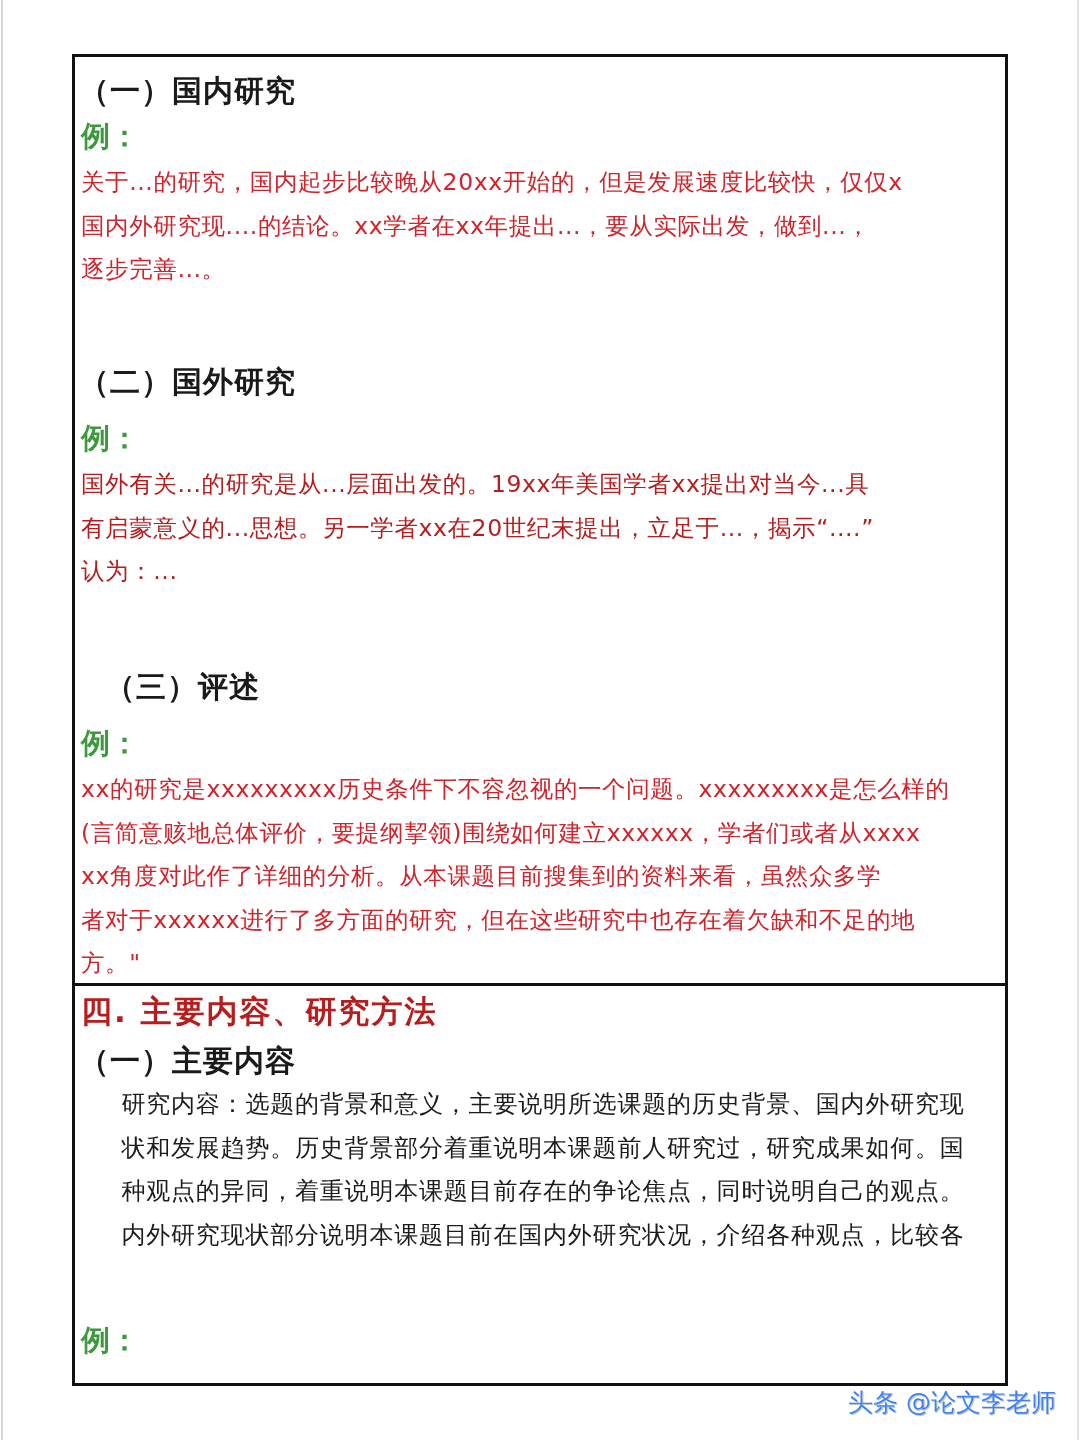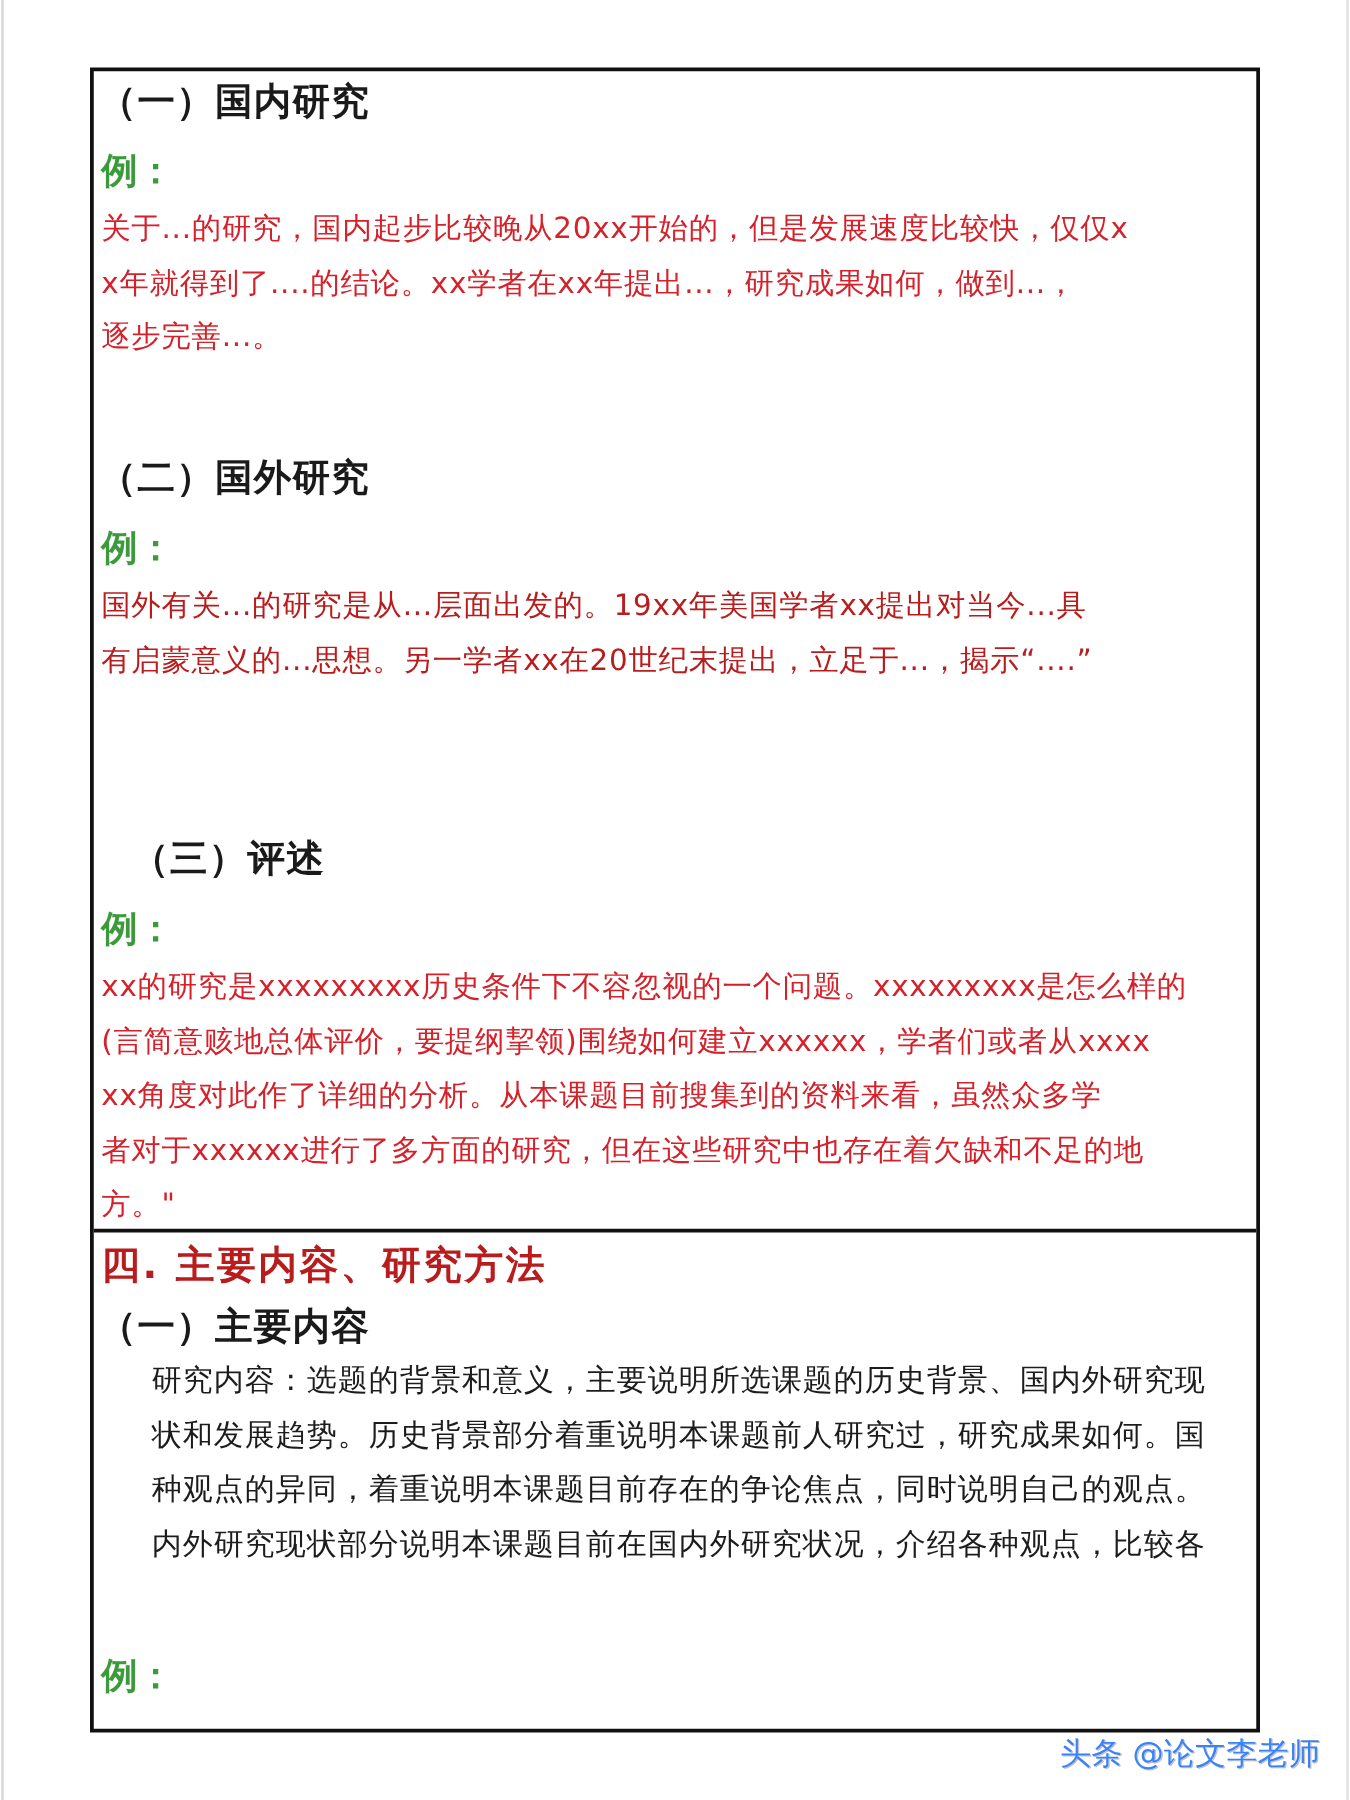--- a/index.html
+++ b/index.html
@@ -108,33 +108,34 @@
 </head>
 <body>
 
 <div class="edge-left"></div>
 <div class="edge-right"></div>
 
 <div class="doc-box">
 
   <div class="cell-top">
 
-    <div class="h-sub" style="top:4px;">（一）国内研究</div>
+    <div class="h-sub" style="top:14px;">（一）国内研究</div>
     <div class="example-label" style="top: 60px; color: rgb(60, 154, 60);">例：</div>
     <div class="red-para" style="top: 104px; color: rgb(212, 33, 42);">
       <span class="line">关于...的研究，国内起步比较晚从20xx开始的，但是发展速度比较快，仅仅x</span>
-      <span class="line">x年就得到了....的结论。xx学者在xx年提出...，研究成果如何，做到...，</span>
+      <span class="line">国内外研究现....的结论。xx学者在xx年提出...，要从实际出发，做到...，</span>
       <span class="line">逐步完善...。</span>
     </div>
 
     <div class="h-sub" style="top:305px;">（二）国外研究</div>
     <div class="example-label" style="top: 362px; color: rgb(60, 154, 60);">例：</div>
     <div class="red-para" style="top: 406px; color: #b91c1c;">
       <span class="line">国外有关...的研究是从...层面出发的。19xx年美国学者xx提出对当今...具</span>
       <span class="line">有启蒙意义的...思想。另一学者xx在20世纪末提出，立足于...，揭示“....”</span>
+      <span class="line">认为：...</span>
     </div>
 
     <div class="h-sub" style="top:610px;margin-left:26px;">（三）评述</div>
     <div class="example-label" style="top: 667px; color: rgb(60, 154, 60);">例：</div>
     <div class="red-para" style="top: 711px; color: rgb(212, 33, 42);">
       <span class="line">xx的研究是xxxxxxxxx历史条件下不容忽视的一个问题。xxxxxxxxx是怎么样的</span>
       <span class="line">(言简意赅地总体评价，要提纲挈领)围绕如何建立xxxxxx，学者们或者从xxxx</span>
       <span class="line"> xx角度对此作了详细的分析。从本课题目前搜集到的资料来看，虽然众多学</span>
       <span class="line">者对于xxxxxx进行了多方面的研究，但在这些研究中也存在着欠缺和不足的地</span>
       <span class="line">方。"</span>

